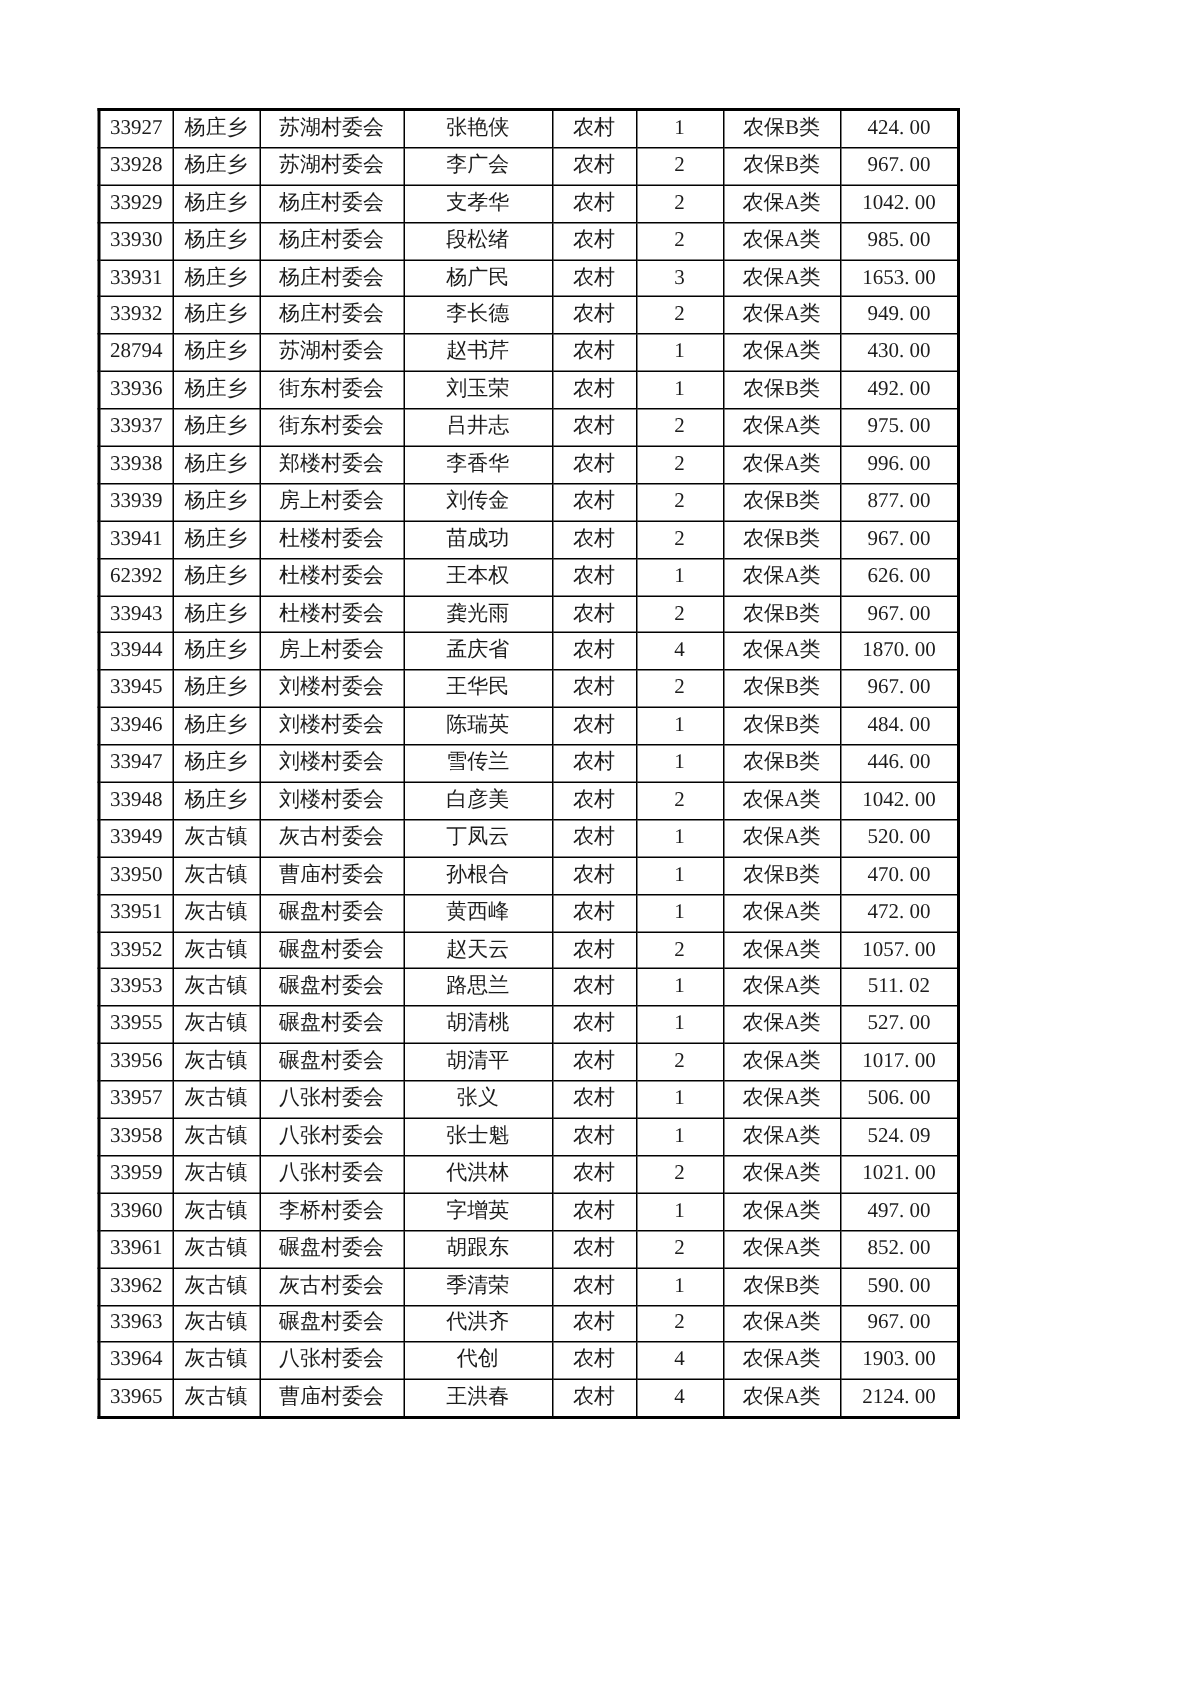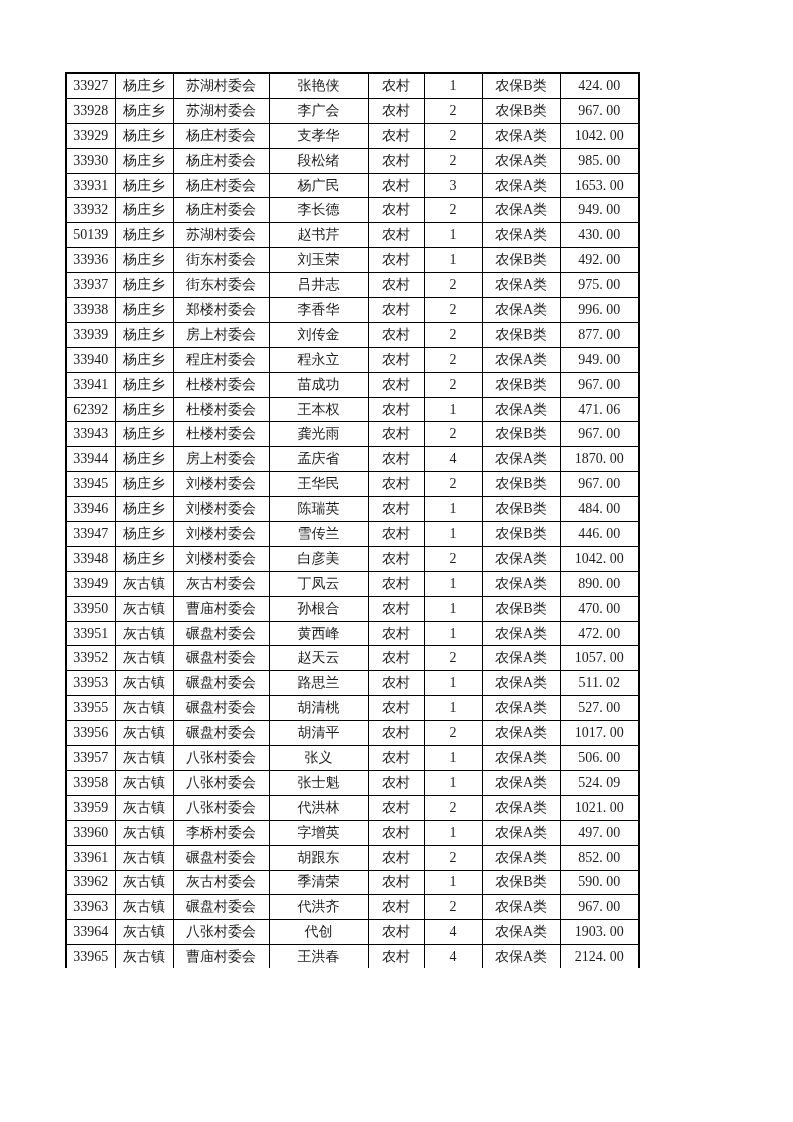--- a/index.html
+++ b/index.html
@@ -107,21 +107,21 @@
           <td>33932</td>
           <td>杨庄乡</td>
           <td>杨庄村委会</td>
           <td>李长德</td>
           <td>农村</td>
           <td>2</td>
           <td>农保A类</td>
           <td>949. 00</td>
         </tr>
         <tr>
-          <td>50139</td>
+          <td>28794</td>
           <td>杨庄乡</td>
           <td>苏湖村委会</td>
           <td>赵书芹</td>
           <td>农村</td>
           <td>1</td>
           <td>农保A类</td>
           <td>430. 00</td>
         </tr>
         <tr>
           <td>33936</td>
@@ -157,48 +157,38 @@
           <td>33939</td>
           <td>杨庄乡</td>
           <td>房上村委会</td>
           <td>刘传金</td>
           <td>农村</td>
           <td>2</td>
           <td>农保B类</td>
           <td>877. 00</td>
         </tr>
         <tr>
-          <td>33940</td>
-          <td>杨庄乡</td>
-          <td>程庄村委会</td>
-          <td>程永立</td>
-          <td>农村</td>
-          <td>2</td>
-          <td>农保A类</td>
-          <td>949. 00</td>
-        </tr>
-        <tr>
           <td>33941</td>
           <td>杨庄乡</td>
           <td>杜楼村委会</td>
           <td>苗成功</td>
           <td>农村</td>
           <td>2</td>
           <td>农保B类</td>
           <td>967. 00</td>
         </tr>
         <tr>
           <td>62392</td>
           <td>杨庄乡</td>
           <td>杜楼村委会</td>
           <td>王本权</td>
           <td>农村</td>
           <td>1</td>
           <td>农保A类</td>
-          <td>471. 06</td>
+          <td>626. 00</td>
         </tr>
         <tr>
           <td>33943</td>
           <td>杨庄乡</td>
           <td>杜楼村委会</td>
           <td>龚光雨</td>
           <td>农村</td>
           <td>2</td>
           <td>农保B类</td>
           <td>967. 00</td>
@@ -254,21 +244,21 @@
           <td>1042. 00</td>
         </tr>
         <tr>
           <td>33949</td>
           <td>灰古镇</td>
           <td>灰古村委会</td>
           <td>丁凤云</td>
           <td>农村</td>
           <td>1</td>
           <td>农保A类</td>
-          <td>890. 00</td>
+          <td>520. 00</td>
         </tr>
         <tr>
           <td>33950</td>
           <td>灰古镇</td>
           <td>曹庙村委会</td>
           <td>孙根合</td>
           <td>农村</td>
           <td>1</td>
           <td>农保B类</td>
           <td>470. 00</td>

